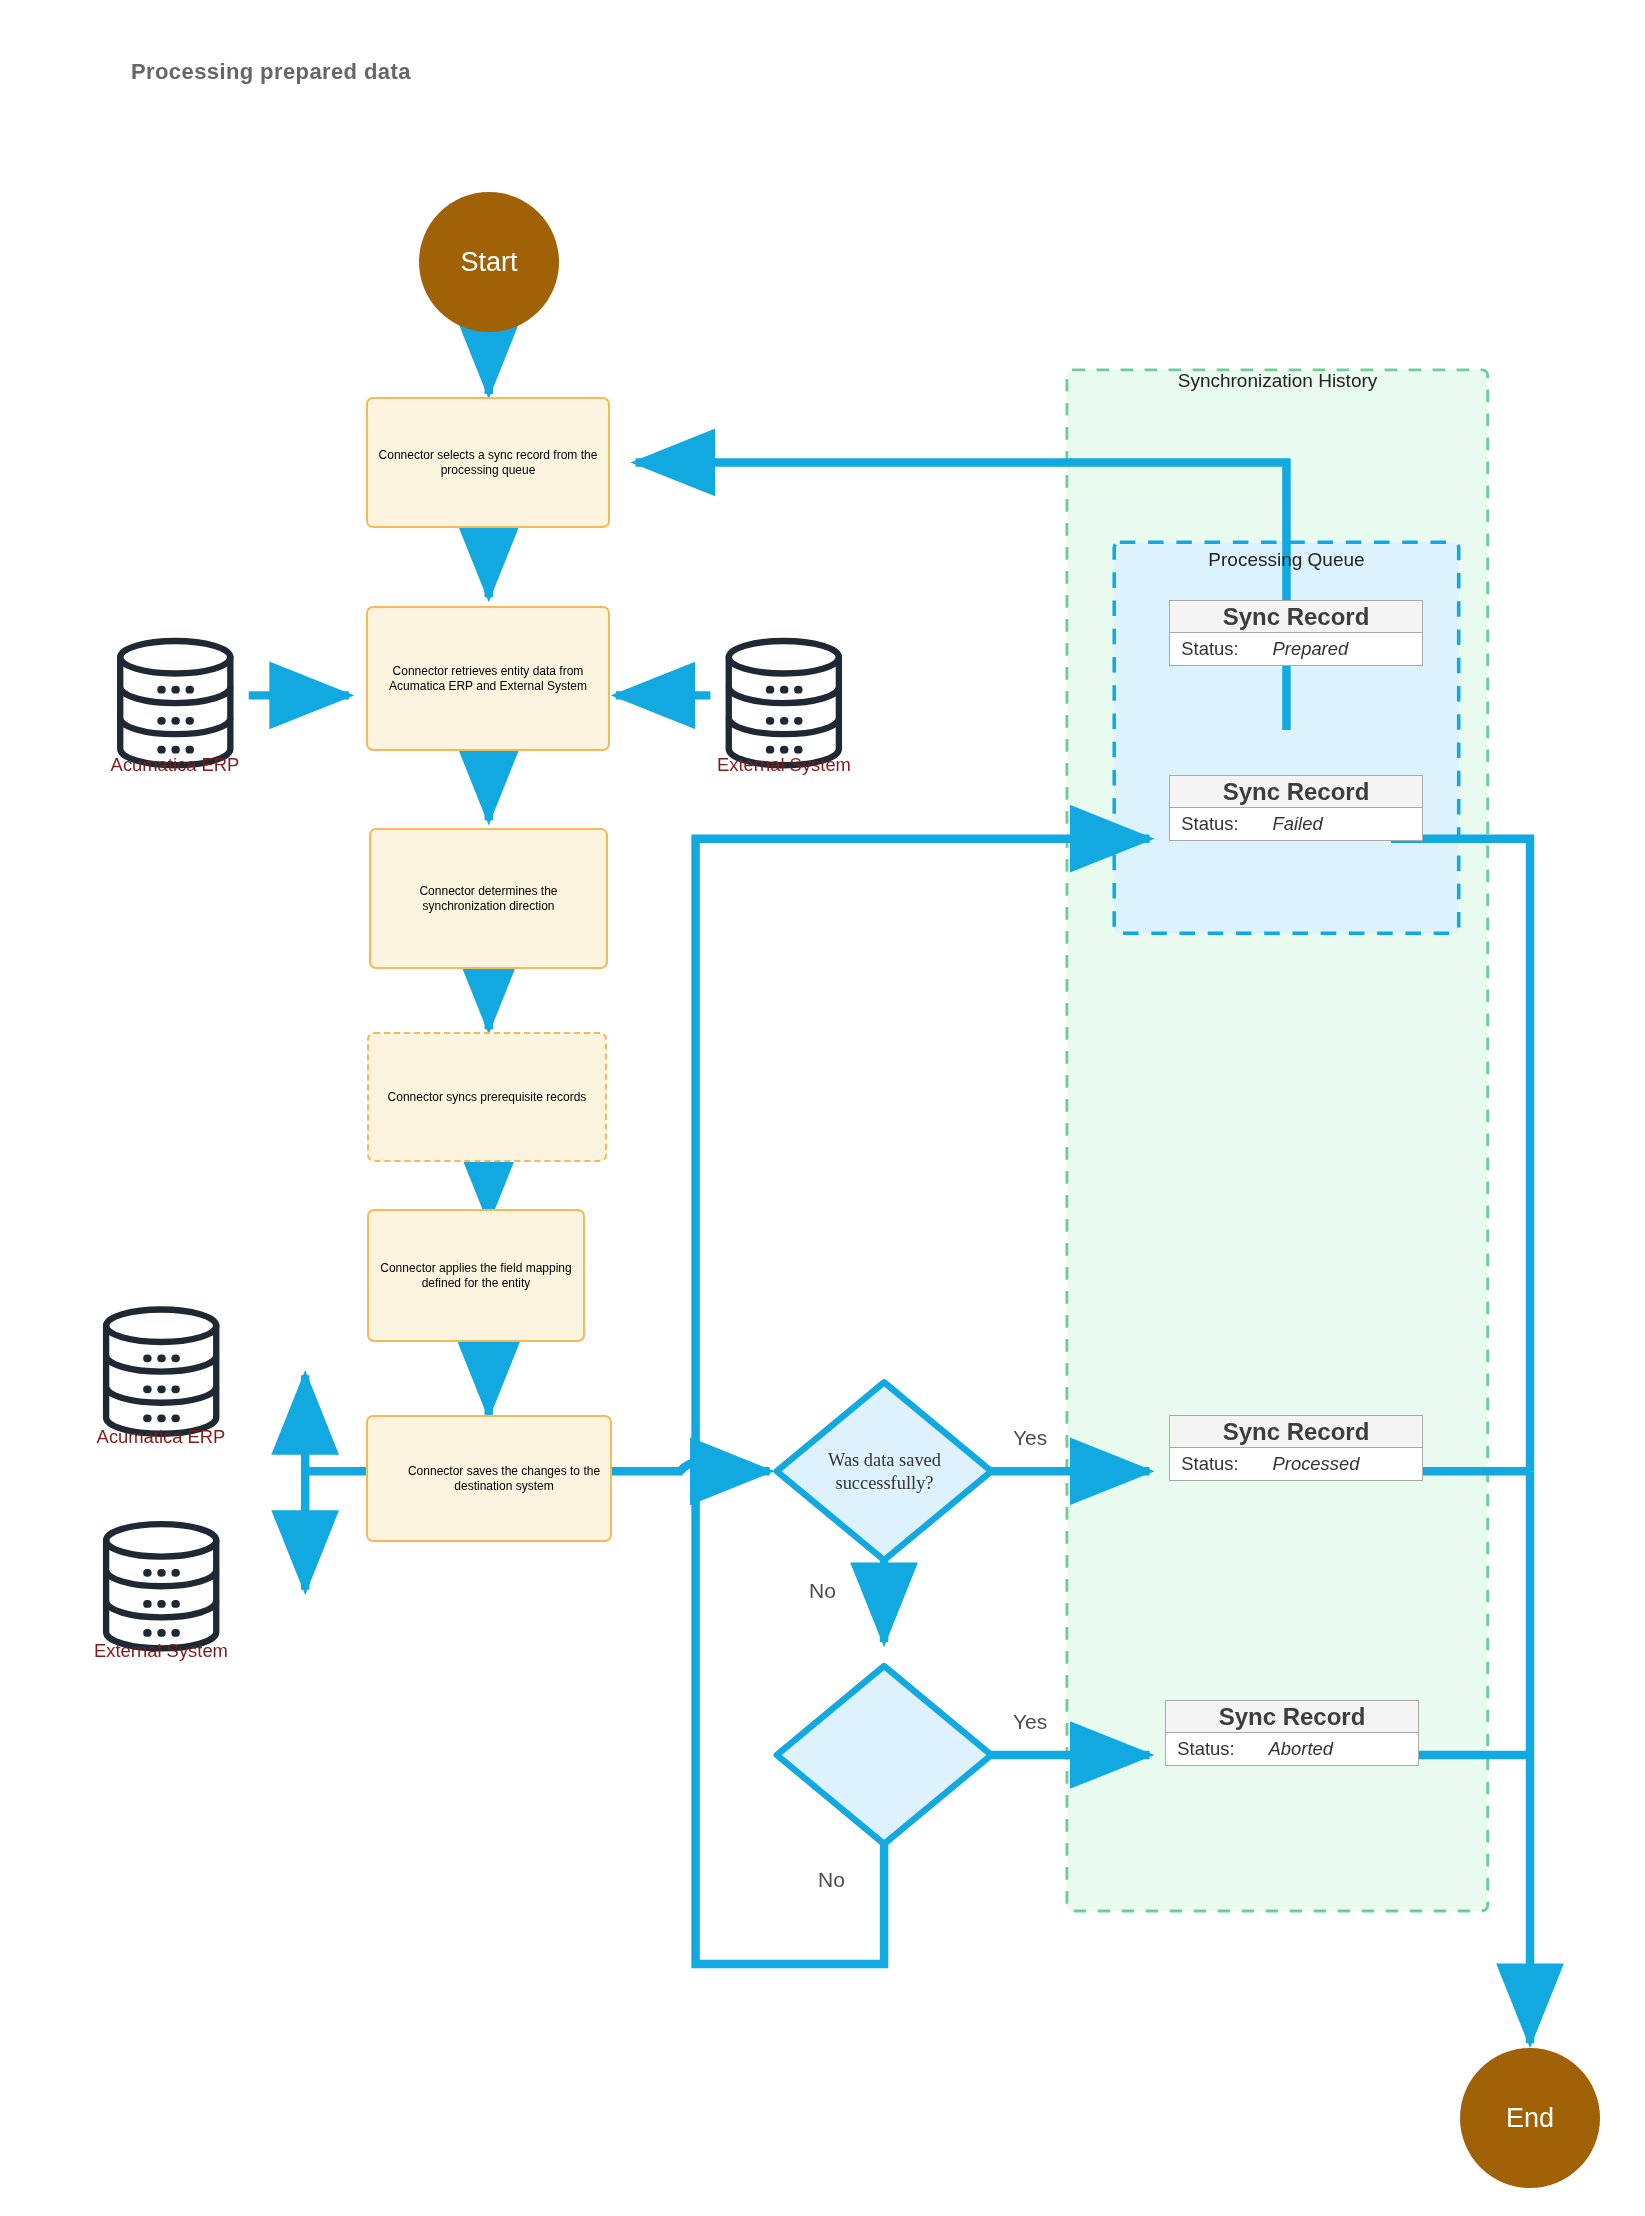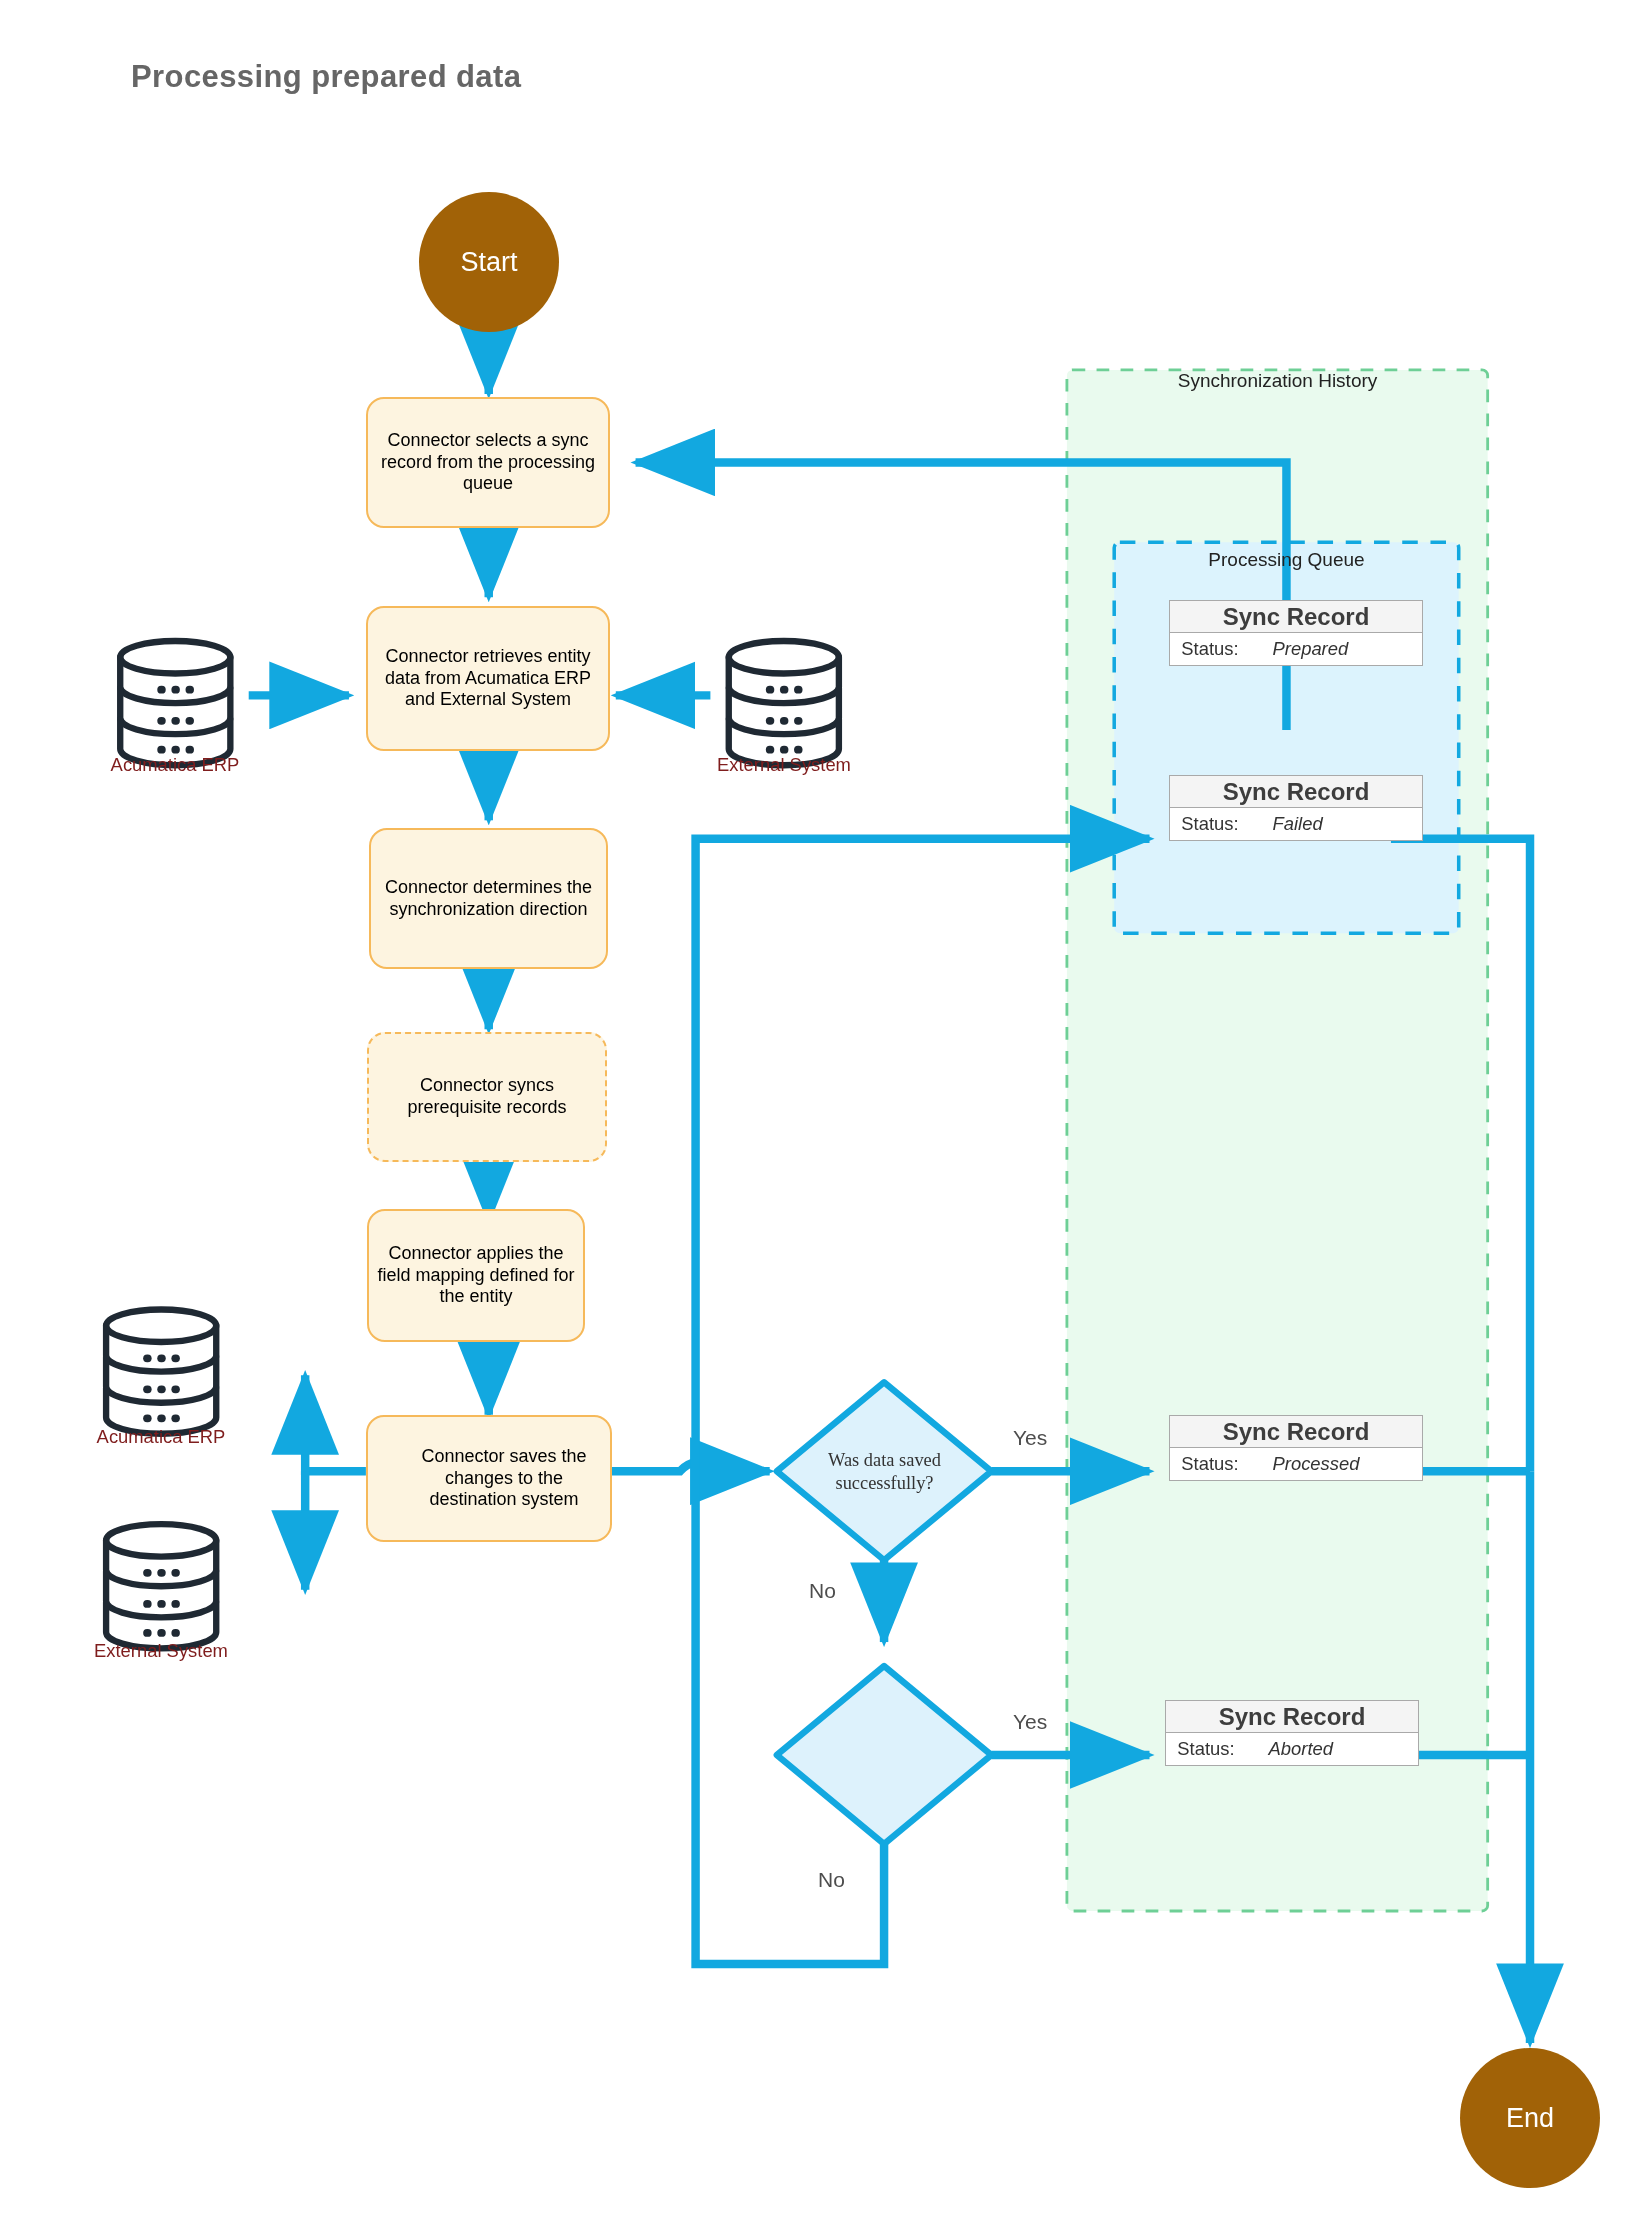--- a/index.html
+++ b/index.html
@@ -18,21 +18,21 @@
     position: absolute;
     left: 0; top: 0;
     width: 1646px;
     height: 2216px;
     overflow: visible;
   }
   .title {
     position: absolute;
     left: 131px;
     top: 59px;
-    font-size: 31px;
+    font-size: 22px;
     font-weight: bold;
     color: #666666;
     letter-spacing: 0.4px;
     white-space: nowrap;
   }
   
   .node {
     position: absolute;
     box-sizing: border-box;
     display: flex;
@@ -45,23 +45,23 @@
     border-radius: 50%;
     background: #a16207;
     color: #ffffff;
     font-size: 27px;
     font-weight: normal;
   }
   
   .process {
     background: #fdf4e0;
     border: 2.1px solid #f6b95a;
-    border-radius: 18px;
+    border-radius: 7px;
     color: #000000;
-    font-size: 18px;
+    font-size: 12px;
     line-height: 1.22;
     padding: 4.2px 7px;
   }
   .process.dashed {
     border-style: dashed;
     border-width: 2.8px;
   }
   
   .decision-text {
     position: absolute;

